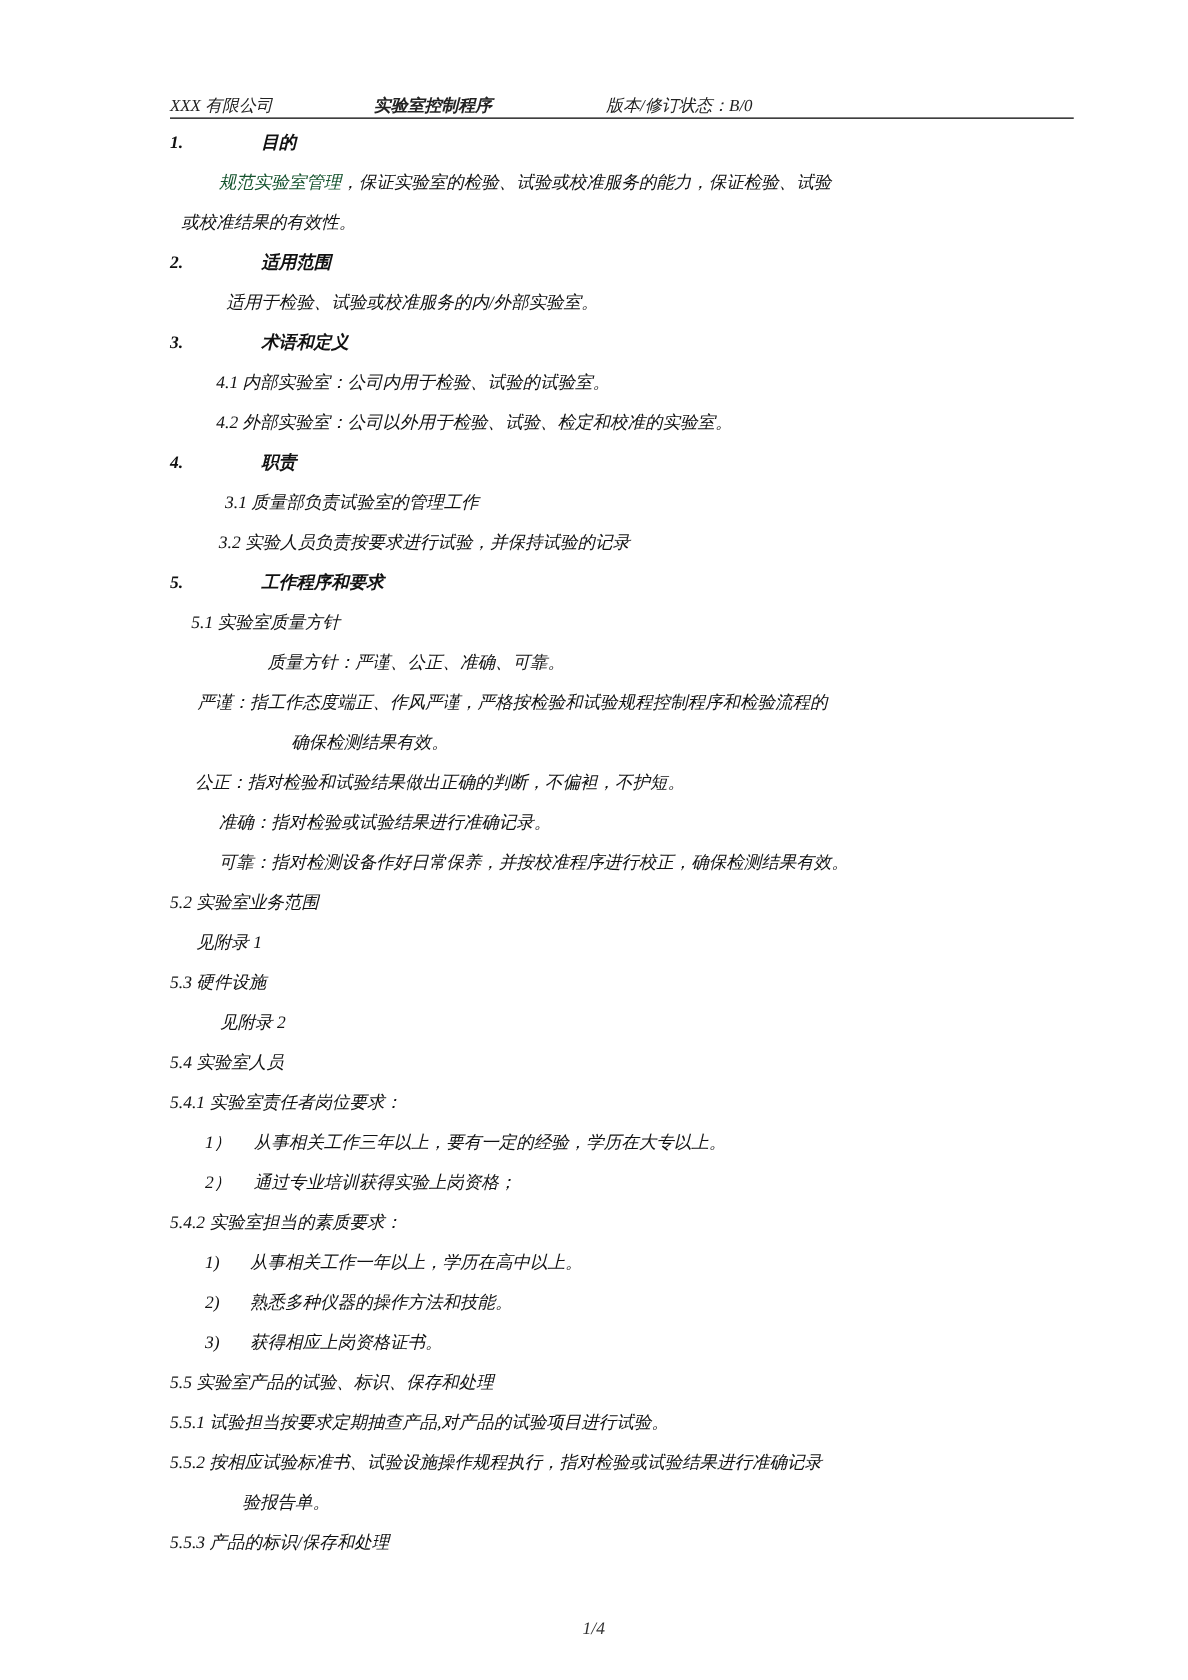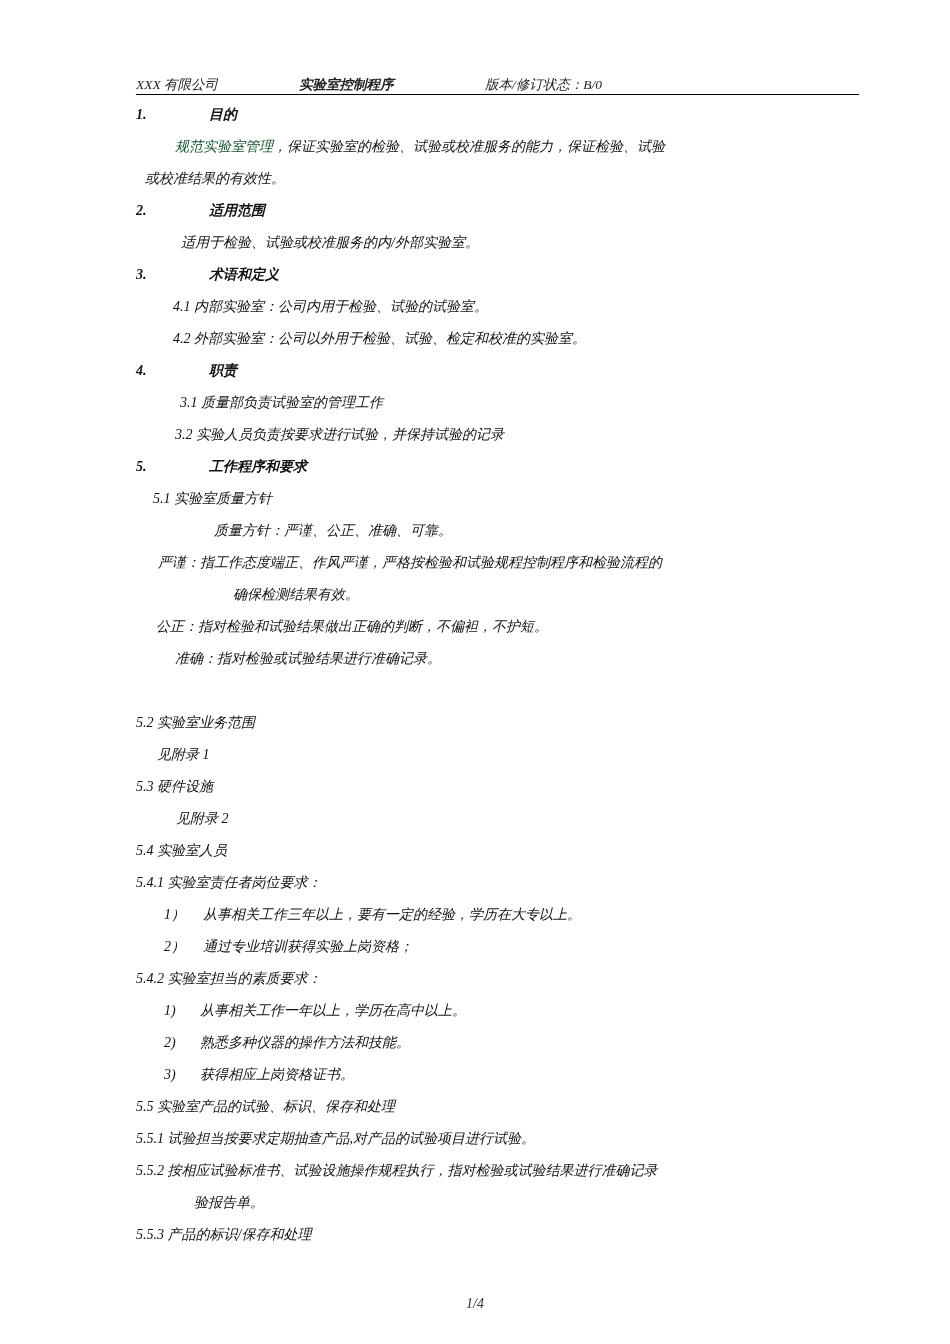--- a/index.html
+++ b/index.html
@@ -58,20 +58,21 @@
   <div class="line heading" style="left:136px; top:442px;">
     <span class="num">5.</span><span>工作程序和要求</span>
   </div>
 
   <div class="line" style="left:136px; top:474px;margin-left:17px;">5.1 实验室质量方针</div>
   <div class="line" style="left:174px; top:506px;margin-left:40px;">质量方针：严谨、公正、准确、可靠。</div>
   <div class="line" style="left:158px; top:538px;">严谨：指工作态度端正、作风严谨，严格按检验和试验规程控制程序和检验流程的</div>
   <div class="line" style="left:233px; top:570px;">确保检测结果有效。</div>
   <div class="line" style="left:175px; top:634px;">准确：指对检验或试验结果进行准确记录。</div>
   <div class="line" style="left:156px; top:602px;">公正：指对检验和试验结果做出正确的判断，不偏袒，不护短。</div>
+  <div class="line" style="left:175px; top:666px;">可靠：指对检测设备作好日常保养，并按校准程序进行校正，确保检测结果有效。</div>
 
   <div class="line" style="left:136px; top:698px;">5.2 实验室业务范围</div>
   <div class="line" style="left:157px; top:730px;">见附录 1</div>
 
   <div class="line" style="left:136px; top:762px;">5.3 硬件设施</div>
   <div class="line" style="left:176px; top:794px;">见附录 2</div>
 
   <div class="line" style="left:136px; top:826px;">5.4 实验室人员</div>
   <div class="line" style="left:136px; top:858px;">5.4.1 实验室责任者岗位要求：</div>
   <div class="line" style="left:164px; top:890px;">

